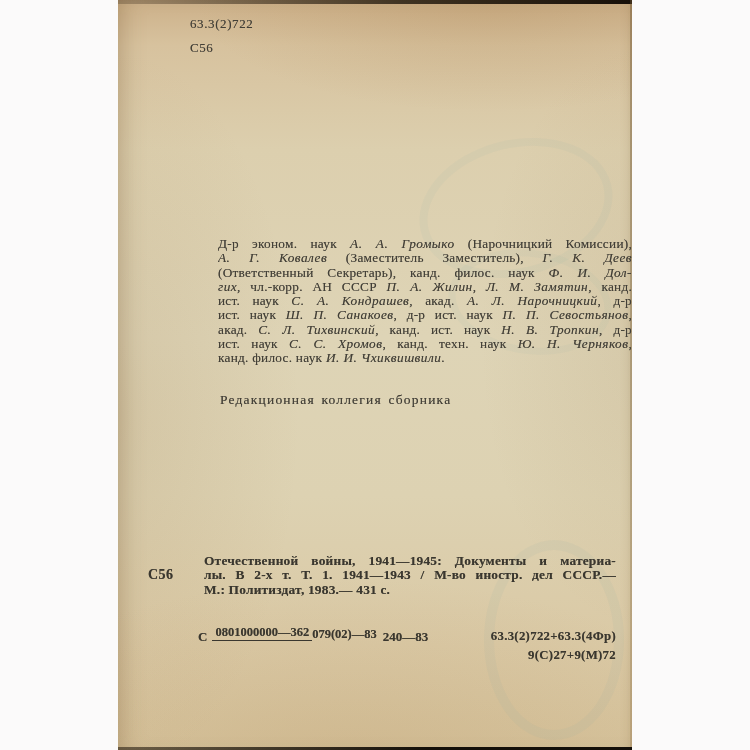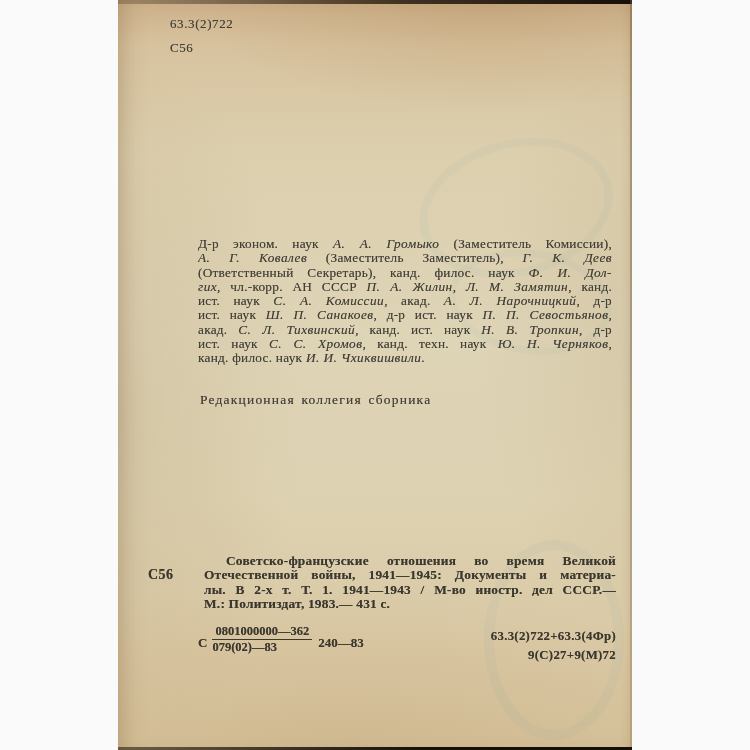--- a/index.html
+++ b/index.html
@@ -30,39 +30,39 @@
     background:linear-gradient(90deg, rgba(30,22,12,.55), #140f09 60%);
   }
   .page-edge-right{
     position:absolute;right:0;top:0;width:2px;height:100%;
     background:linear-gradient(180deg, rgba(110,85,50,.45), rgba(140,110,70,.25));
   }
   .ghost{position:absolute;border-radius:50%;pointer-events:none;}
   .g1{left:300px;top:140px;width:180px;height:120px;border:8px solid rgba(126,168,172,.07);transform:rotate(-14deg);}
   .g2{left:330px;top:250px;width:150px;height:90px;border:7px solid rgba(126,168,172,.06);transform:rotate(8deg);}
   .g3{right:8px;top:540px;width:120px;height:180px;border:10px solid rgba(126,168,172,.08);}
-  .ink{color:#423f37;text-shadow:0 0 .5px rgba(62,59,52,.55);}
+  .ink{color:#423f37;text-shadow:0 0 .5px rgba(62,59,52,.55);margin-left:20px;}
   .ink-bold{color:#3a372f;text-shadow:0 0 .4px rgba(50,47,40,.5);}
 
   .topclass{position:absolute;left:52px;top:12px;font-size:13px;line-height:24px;letter-spacing:.6px;}
   .commission-heading{position:absolute;left:100px;top:190px;font-size:13.5px;line-height:22px;letter-spacing:1.8px;word-spacing:3px;}
   .members{position:absolute;left:80px;top:237px;width:414px;font-size:13.3px;line-height:14.3px;letter-spacing:.25px;}
   .jline{text-align:justify;text-align-last:justify;height:14.3px;overflow:hidden;white-space:nowrap_off;}
   .jline.last{text-align-last:left;}
   .members i, .ed-names i{font-style:italic;letter-spacing:.45px;}
   .ed-heading{position:absolute;left:82px;top:392px;font-size:13.5px;letter-spacing:1.2px;word-spacing:2px;}
   .ed-names{position:absolute;left:80px;top:415px;width:420px;font-size:13.5px;line-height:14.8px;font-style:italic;}
   .ed-names .jline{height:14.8px;}
   .biblio-sigla{position:absolute;left:30px;top:567px;font-size:14px;font-weight:700;letter-spacing:.5px;}
   .biblio{position:absolute;left:86px;top:554px;width:412px;font-size:13.4px;line-height:14.4px;font-weight:700;letter-spacing:.2px;}
   .biblio .jline{height:14.4px;}
   .biblio .indent{text-indent:22px;}
   .catalog{position:absolute;left:80px;top:626px;display:flex;align-items:center;font-weight:700;font-size:12.5px;}
   .cat-prefix{font-size:13px;margin-right:5px;position:relative;top:3px;}
-  .frac{display:inline-flex;flex-direction:column;line-height:11.5px;}
+  .frac{display:inline-flex;flex-direction:row;line-height:11.5px;}
   .frac .num{padding:0 3px 1.5px;border-bottom:1.4px solid #3a372f;}
   .frac .den{padding-top:1.5px;}
   .cat-suffix{margin-left:6px;position:relative;top:3px;font-size:13px;}
   .rightclass{position:absolute;right:16px;top:627px;text-align:right;font-size:12.8px;font-weight:700;line-height:19px;letter-spacing:.3px;margin-left:39px;}
   .copyright{position:absolute;right:16px;top:676px;font-size:13.5px;letter-spacing:1px;font-weight:700;}
 </style>
 </head>
 <body>
 
 <div class="scene">
@@ -72,36 +72,35 @@
     <div class="ghost g2"></div>
     <div class="ghost g3"></div>
 
     <div class="topclass ink">
       <div>63.3(2)722</div>
       <div>С56</div>
     </div>
 
 
     <div class="members ink">
-        <div class="jline"><span>Д-р эконом. наук </span><i>А. А. Громыко</i><span> (Заместитель Комиссии),</span></div>
+        <div class="jline"><span>Д-р эконом. наук </span><i>А. А. Громыко</i><span> (Нарочницкий Комиссии),</span></div>
         <div class="jline"><i>А. Г. Ковалев</i><span> (Заместитель Заместитель), </span><i>Г. К. Деев</i></div>
         <div class="jline"><span>(Ответственный Секретарь), канд. филос. наук </span><i>Ф. И. Дол-</i></div>
         <div class="jline"><i>гих</i><span>, чл.-корр. АН СССР </span><i>П. А. Жилин</i><span>, </span><i>Л. М. Замятин</i><span>, канд.</span></div>
-        <div class="jline"><span>ист. наук </span><i>С. А. Комиссии</i><span>, акад. </span><i>А. Л. Нарочницкий</i><span>, д-р</span></div>
+        <div class="jline"><span>ист. наук </span><i>С. А. Кондрашев</i><span>, акад. </span><i>А. Л. Нарочницкий</i><span>, д-р</span></div>
         <div class="jline"><span>ист. наук </span><i>Ш. П. Санакоев</i><span>, д-р ист. наук </span><i>П. П. Севостьянов</i><span>,</span></div>
         <div class="jline"><span>акад. </span><i>С. Л. Тихвинский</i><span>, канд. ист. наук </span><i>Н. В. Тропкин</i><span>, д-р</span></div>
         <div class="jline"><span>ист. наук </span><i>С. С. Хромов</i><span>, канд. техн. наук </span><i>Ю. Н. Черняков</i><span>,</span></div>
         <div class="jline last"><span>канд. филос. наук </span><i>И. И. Чхиквишвили</i><span>.</span></div>
       </div>
 
     <div class="ed-heading ink">Редакционная коллегия сборника</div>
 
     <div class="biblio-sigla ink-bold">С56</div>
     <div class="biblio ink-bold">
-        <div class="jline indent">Советско-французские отношения во время Великой</div>
         <div class="jline">Отечественной войны, 1941—1945: Документы и материа-</div>
         <div class="jline">лы. В 2-х т. Т. 1. 1941—1943 / М-во иностр. дел СССР.—</div>
         <div class="jline last">М.: Политиздат, 1983.— 431 с.</div>
       </div>
 
     <div class="catalog ink-bold">
       <span class="cat-prefix">С</span>
       <span class="frac">
         <span class="num">0801000000—362</span>
         <span class="den">079(02)—83</span>

